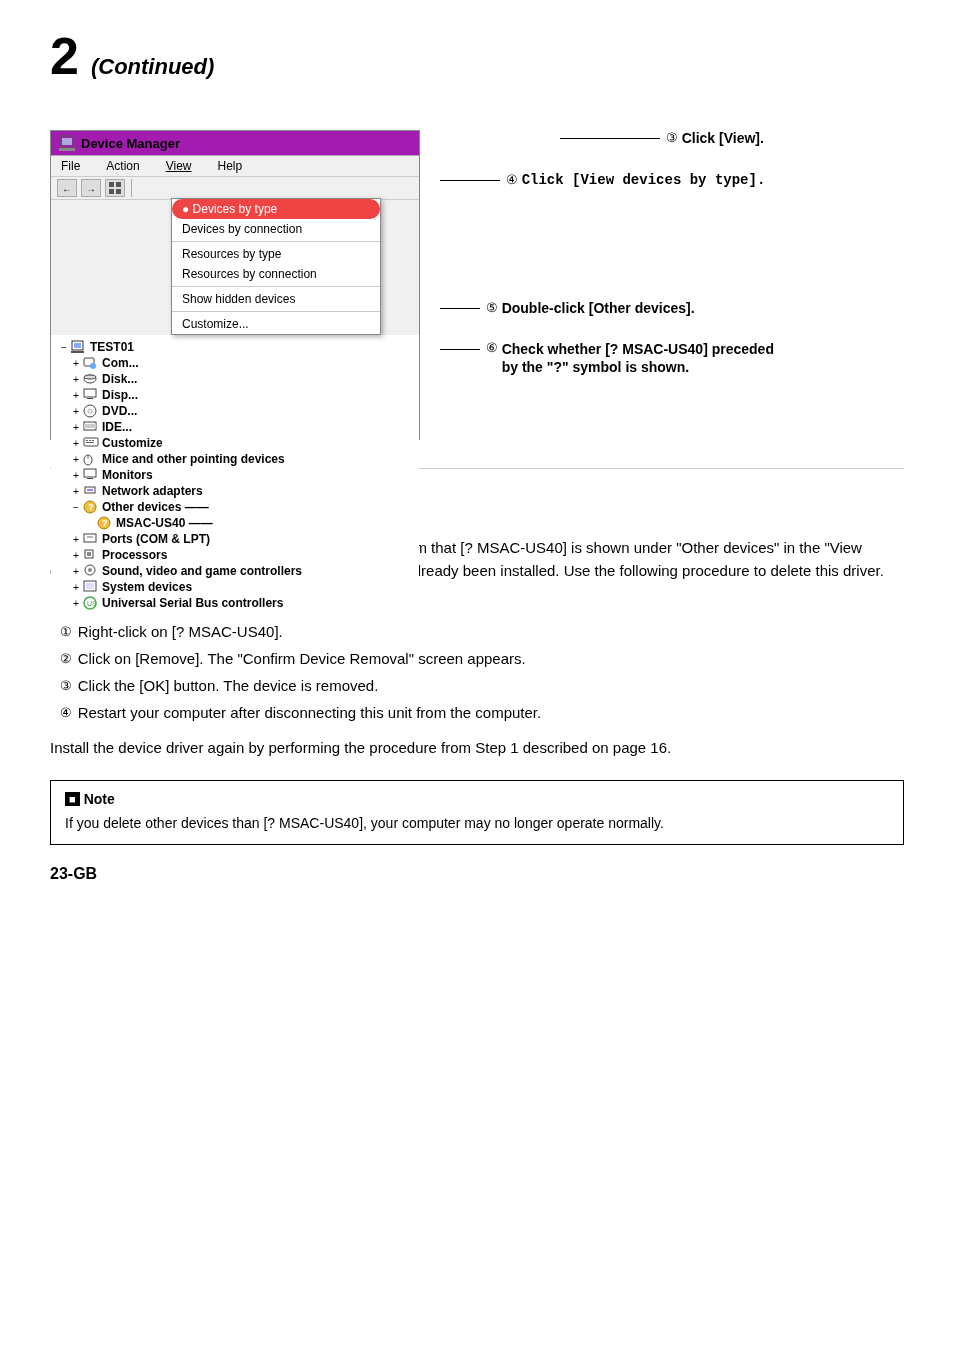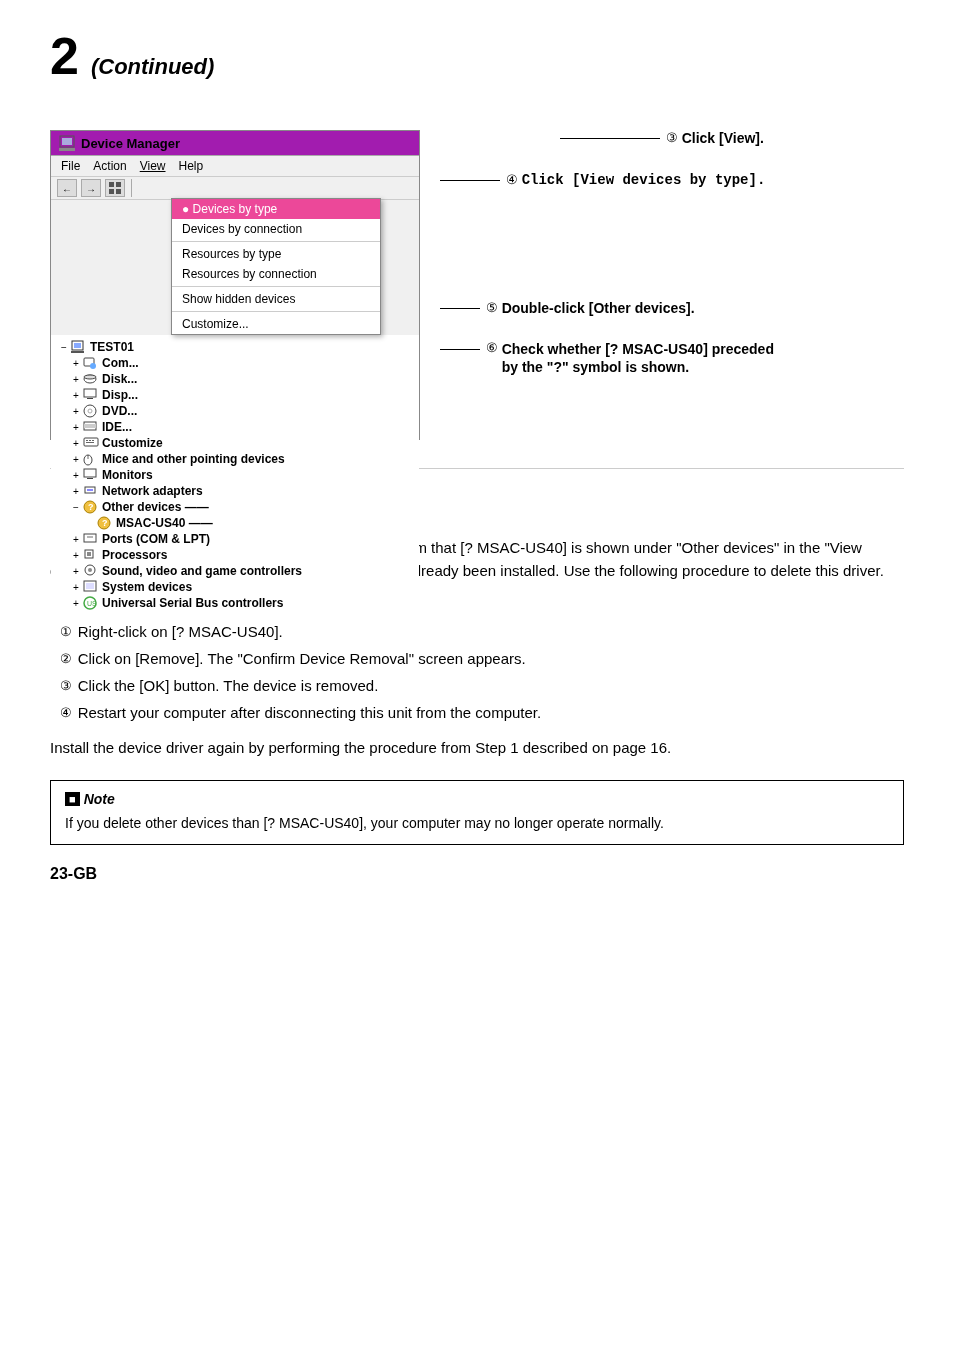--- a/index.html
+++ b/index.html
@@ -57,21 +57,21 @@
     .dm-title-text {
       font-size: 13px;
       font-weight: bold;
     }
 
     .dm-menubar {
       background: #f0f0f0;
       border-bottom: 1px solid #ccc;
       padding: 2px 6px;
       display: flex;
-      gap: 5px;
+      gap: 18px;
       font-size: 12px;
     }
     .dm-menu-item {
       cursor: default;
       padding: 1px 4px;
     }
 
     .dm-toolbar {
       background: #f0f0f0;
       border-bottom: 1px solid #ccc;
@@ -92,22 +92,23 @@
       z-index: 10;
       width: 200px;
       box-shadow: 2px 2px 4px rgba(0,0,0,0.2);
     }
     .view-dropdown-item {
       padding: 3px 10px;
       font-size: 12px;
       cursor: default;
     }
     .view-dropdown-item.selected {
-      background: #ec4899;
+      background: #ef4444;
       color: #fff;
+      border-radius: 10px;
     }
     .view-dropdown-separator {
       height: 1px;
       background: #ccc;
       margin: 2px 0;
     }
 
     
     .dm-tree {
       padding: 4px 0;
@@ -212,21 +213,20 @@
       background: #000;
       color: #fff;
       font-size: 11px;
       font-weight: bold;
       padding: 1px 4px;
       margin-right: 4px;
       font-style: italic;
     }
     .note-title {
       font-size: 14px;
-      font-style: italic;
       font-weight: bold;
     }
     .note-body {
       font-size: 14px;
       line-height: 1.5;
     }
 
     
     .page-number {
       text-align: left;

